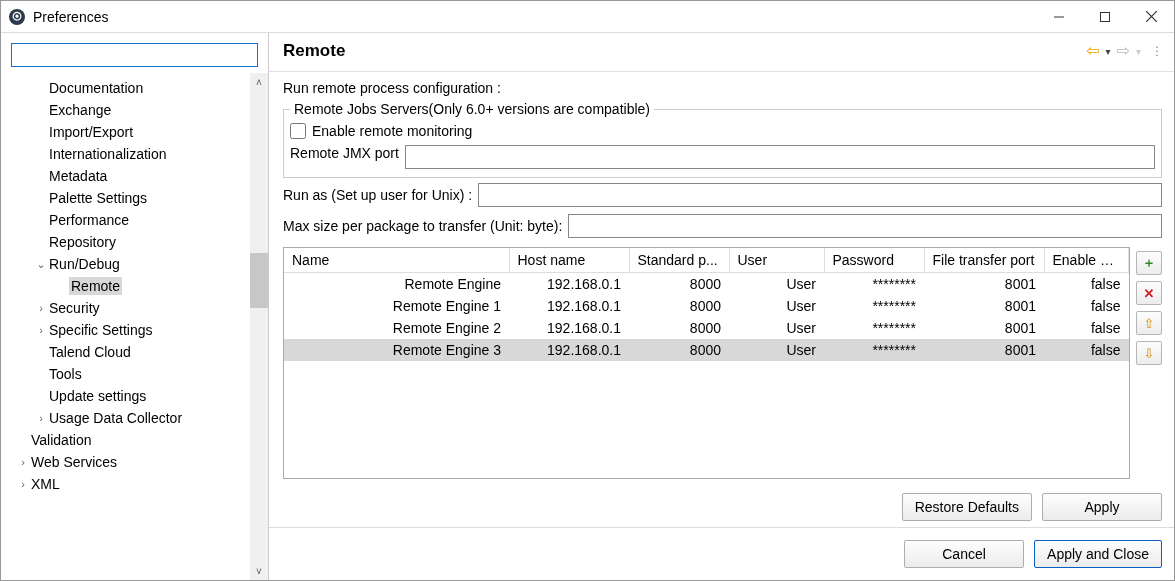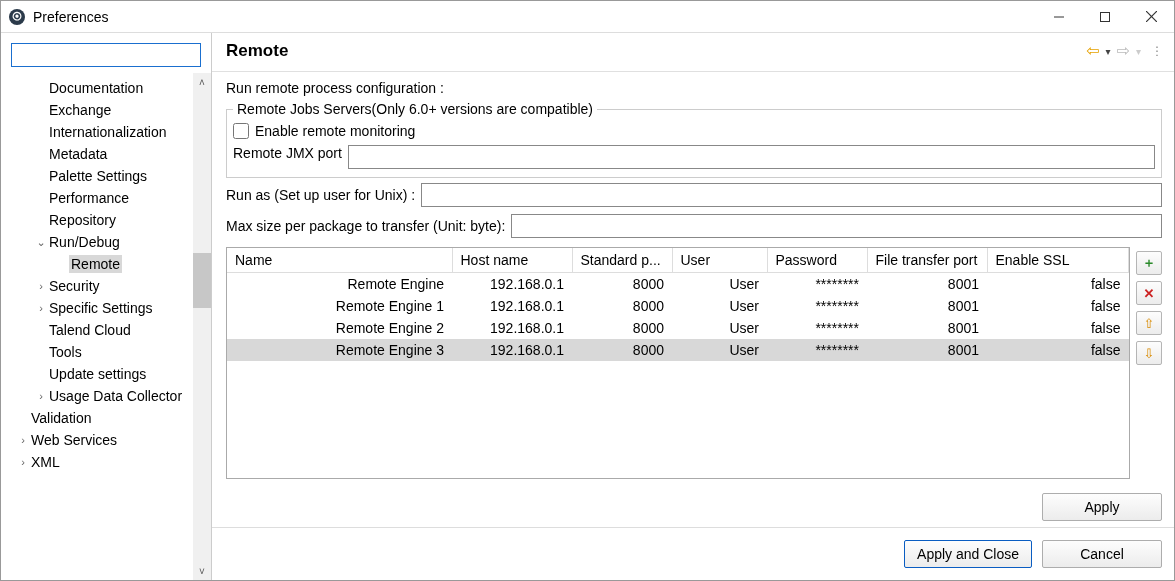--- a/index.html
+++ b/index.html
@@ -44,21 +44,21 @@
   }
   .win-btn svg { display:block; }
   
   .body {
     flex: 1;
     display: flex;
     min-height: 0;
   }
   
   .sidebar {
-    width: 211px;
+    width: 268px;
     display: flex;
     flex-direction: column;
     border-right: 1px solid #ccc;
   }
   .search-wrap {
     padding: 10px 10px 6px 10px;
   }
   .search-input {
     width: 100%;
     height: 24px;
@@ -321,20 +321,24 @@
       </div>
       <div class="tree-wrap">
         <div class="tree" id="pref-tree">
             <div class="tree-item d1">
               <span class="arrow hidden">›</span>
               <span class="lbl">Documentation</span>
             </div>
             <div class="tree-item d1">
               <span class="arrow hidden">›</span>
               <span class="lbl">Exchange</span>
+            </div>
+            <div class="tree-item d1">
+              <span class="arrow hidden">›</span>
+              <span class="lbl">Import/Export</span>
             </div>
             <div class="tree-item d1">
               <span class="arrow hidden">›</span>
               <span class="lbl">Internationalization</span>
             </div>
             <div class="tree-item d1">
               <span class="arrow hidden">›</span>
               <span class="lbl">Metadata</span>
             </div>
             <div class="tree-item d1">
@@ -507,23 +511,24 @@
           <div class="table-btns">
             <div class="tbtn add">＋</div>
             <div class="tbtn del">✕</div>
             <div class="tbtn up">⇧</div>
             <div class="tbtn down">⇩</div>
           </div>
         </div>
       </div>
 
       <div class="content-ftr1">
+        <div class="btn">Restore Defaults</div>
         <div class="btn">Apply</div>
       </div>
 
       <div class="content-ftr2">
+        <div class="btn">Cancel</div>
         <div class="btn primary">Apply and Close</div>
-        <div class="btn">Cancel</div>
       </div>
 
     </div>
   </div>
 </div>
 
 </body></html>

